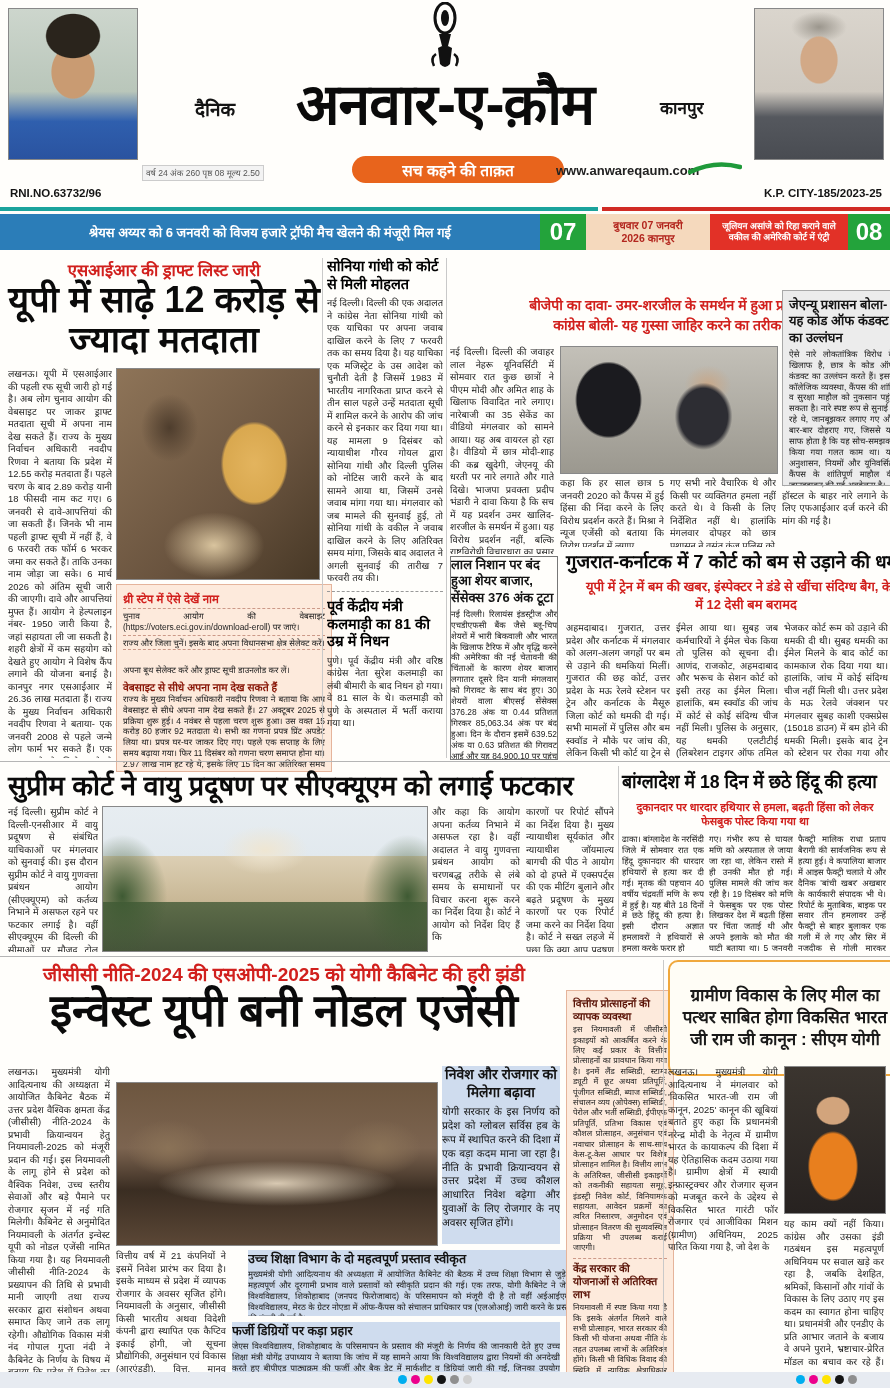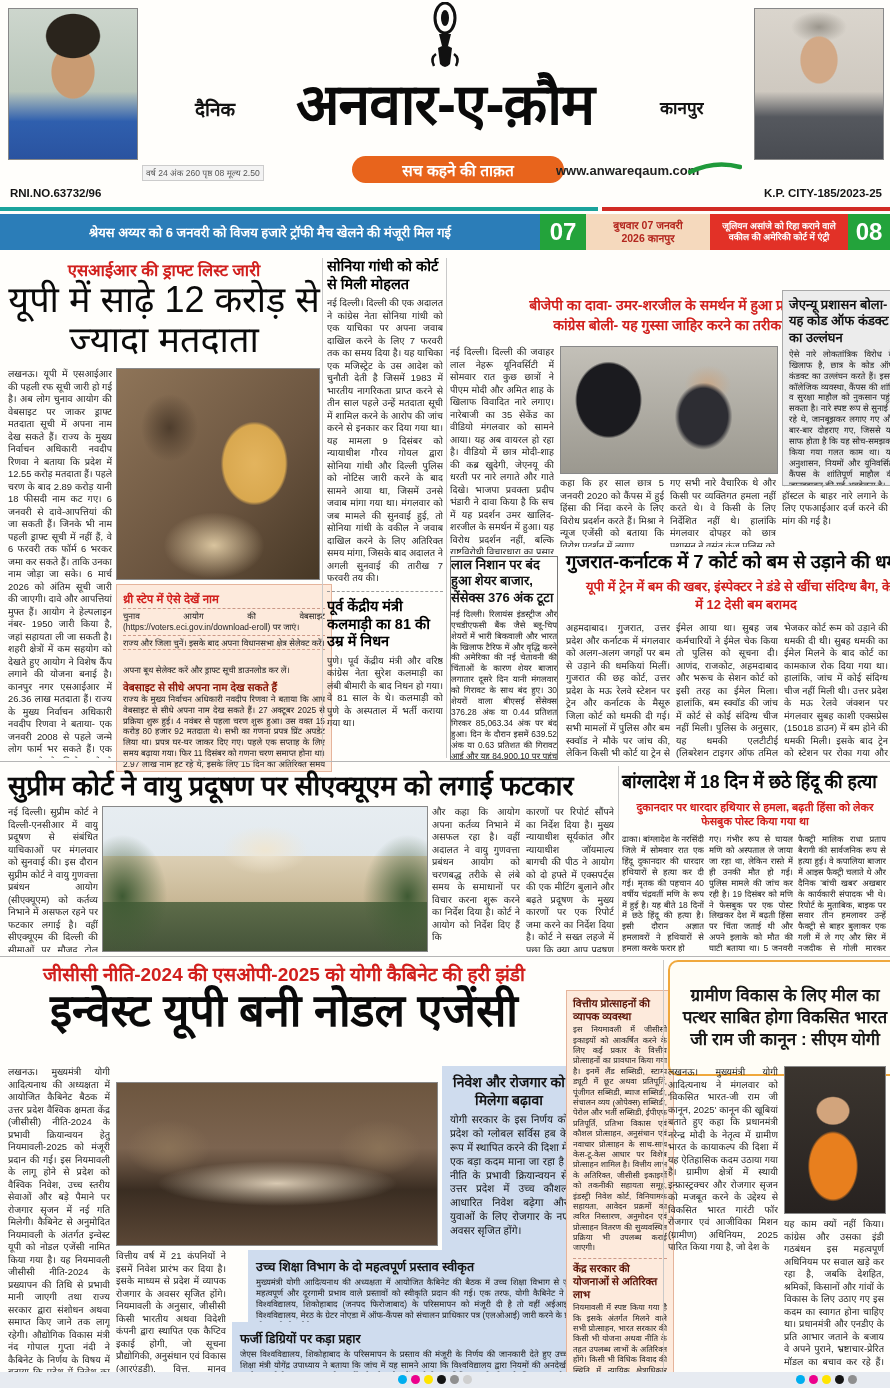--- a/index.html
+++ b/index.html
@@ -18,21 +18,21 @@
   .tag-pill{background:#e8641c;border-radius:14px;color:#fff;font-weight:bold;font-size:15.5px;
             display:flex;align-items:center;justify-content:center;}
   .pub-box{border:1px solid #444;font-size:10.5px;display:flex;align-items:center;justify-content:center;}
   
   .strip-txt{color:#fff;font-weight:bold;display:flex;align-items:center;justify-content:center;height:100%;}
   .page-num{color:#fff;font-weight:bold;font-size:24px;display:flex;align-items:center;justify-content:center;height:100%;}
   .date-box{background:#f5d9bd;color:#b3261e;font-weight:bold;font-size:10.5px;line-height:1.25;
             display:flex;flex-direction:column;align-items:center;justify-content:center;height:100%;}
   
   .pink-box{background:#fdeadc;border:1px solid #e5b49b;padding:6px;overflow:hidden;}
-  .blue-box{background:#cfdcee;padding:8px;overflow:hidden;}
+  .blue-box{background:#cfdcee;overflow:hidden;}
   .gray-box{background:#ececec;border:1px solid #a8a8a8;padding:6px;overflow:hidden;}
   .yellow-box{background:#fffdf6;border:2px solid #f0a83d;border-radius:10px;padding:8px;overflow:hidden;}
   .dashed-top{border-top:1px dashed #b58;margin-top:4px;padding-top:3px;}
   .vr{position:absolute;width:1px;background:#c9c9c9;}
   .hrule{position:absolute;height:1px;background:#b5b5b5;}
   .dots{display:flex;gap:4px;align-items:center;}
   .dot{width:9px;height:9px;border-radius:50%;}
   .d-c{background:#00aeef}.d-m{background:#ec008c}.d-y{background:#ffe400}
   .d-k{background:#141414}.d-g{background:#8f8f8f}.d-l{background:#cfcfcf}
   
@@ -118,21 +118,21 @@
     <span>2026 कानपुर</span>
   </div>
   <div class="abs" style="left:710px;top:214px;width:138px;height:36px;background:#e23127;">
     <div class="strip-txt" style="font-size:9px;padding:0 3px;text-align:center;line-height:1.25;">जूलियन असांजे को रिहा कराने वाले वकील की अमेरिकी कोर्ट में एंट्री</div>
   </div>
   <div class="abs" style="left:848px;top:214px;width:42px;height:36px;background:#23a33b;">
     <div class="page-num">08</div>
   </div>
 
   <div class="abs ctr b red" style="left:8px;top:258px;width:312px;font-size:16.5px;">एसआईआर की ड्राफ्ट लिस्ट जारी</div>
-  <div class="abs ctr" style="left:4px;top:280px;width:320px;font-size:36px;font-weight:400;line-height:1.12;color:#0a0a0a;">यूपी में साढ़े 12 करोड़ से ज्यादा मतदाता</div>
+  <div class="abs ctr" style="left:4px;top:280px;width:320px;font-size:36px;font-weight:700;line-height:1.12;color:#0a0a0a;">यूपी में साढ़े 12 करोड़ से ज्यादा मतदाता</div>
   <div class="abs body-txt" style="left:8px;top:368px;width:104px;height:390px;">लखनऊ। यूपी में एसआईआर की पहली रफ सूची जारी हो गई है। अब लोग चुनाव आयोग की वेबसाइट पर जाकर ड्राफ्ट मतदाता सूची में अपना नाम देख सकते हैं। राज्य के मुख्य निर्वाचन अधिकारी नवदीप रिणवा ने बताया कि प्रदेश में 12.55 करोड़ मतदाता हैं। पहले चरण के बाद 2.89 करोड़ यानी 18 फीसदी नाम कट गए। 6 जनवरी से दावे-आपत्तियां की जा सकती हैं। जिनके भी नाम पहली ड्राफ्ट सूची में नहीं हैं, वे 6 फरवरी तक फॉर्म 6 भरकर जमा कर सकते हैं। ताकि उनका नाम जोड़ा जा सके। 6 मार्च 2026 को अंतिम सूची जारी की जाएगी। दावे और आपत्तियां मुफ्त हैं। आयोग ने हेल्पलाइन नंबर- 1950 जारी किया है, जहां सहायता ली जा सकती है। शहरी क्षेत्रों में कम सहयोग को देखते हुए आयोग ने विशेष कैंप लगाने की योजना बनाई है। कानपुर नगर एसआईआर में 26.36 लाख मतदाता हैं। राज्य के मुख्य निर्वाचन अधिकारी नवदीप रिणवा ने बताया- एक जनवरी 2008 से पहले जन्मे लोग फार्म भर सकते हैं। एक अक्टूबर से जो एलिजेबल हो रहे हैं, वे फार्म भर सकते हैं। जिनका फॉर्म मिला है, उनकी मैपिंग नहीं है। उन्हें नोटिस दिया जाएगा। छह मार्च 2026 की अंतिम सूची जारी की जाएगी।</div>
   <div class="abs photo ph-crowd" style="left:116px;top:368px;width:202px;height:210px;"></div>
 
   <div class="abs pink-box" style="left:116px;top:584px;width:202px;height:174px;">
     <div class="b red" style="font-size:11.5px;">थ्री स्टेप में ऐसे देखें नाम</div>
     <div class="small-txt" style="border-top:1px dashed #c98;margin-top:2px;padding-top:2px;">चुनाव आयोग की वेबसाइट (https://voters.eci.gov.in/download-eroll) पर जाएं।</div>
     <div class="small-txt" style="border-top:1px dashed #c98;margin-top:2px;padding-top:2px;">राज्य और जिला चुनें। इसके बाद अपना विधानसभा क्षेत्र सेलेक्ट करें।</div>
     <div class="small-txt" style="border-top:1px dashed #c98;margin-top:0;padding-top:15px;">अपना बूथ सेलेक्ट करें और ड्राफ्ट सूची डाउनलोड कर लें।</div>
     <div class="b" style="font-size:10.5px;color:#8a1708;margin-top:4px;">वेबसाइट से सीधे अपना नाम देख सकते हैं</div>
     <div class="small-txt">राज्य के मुख्य निर्वाचन अधिकारी नवदीप रिणवा ने बताया कि आप वेबसाइट से सीधे अपना नाम देख सकते हैं। 27 अक्टूबर 2025 से प्रक्रिया शुरू हुई। 4 नवंबर से पहला चरण शुरू हुआ। उस वक्त 15 करोड़ 80 हजार 92 मतदाता थे। सभी का गणना प्रपत्र प्रिंट अपडेट लिया था। प्रपत्र घर-घर जाकर दिए गए। पहले एक सप्ताह के लिए समय बढ़ाया गया। फिर 11 दिसंबर को गणना चरण समाप्त होना था। 2.97 लाख नाम हट रहे थे, इसके लिए 15 दिन का अतिरिक्त समय दिया गया।</div>

